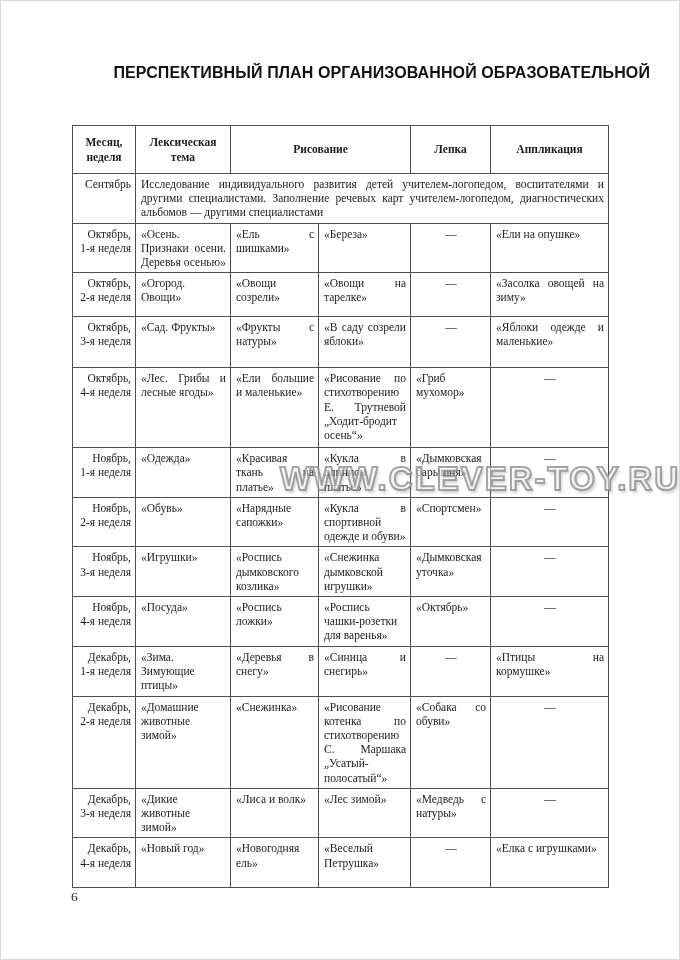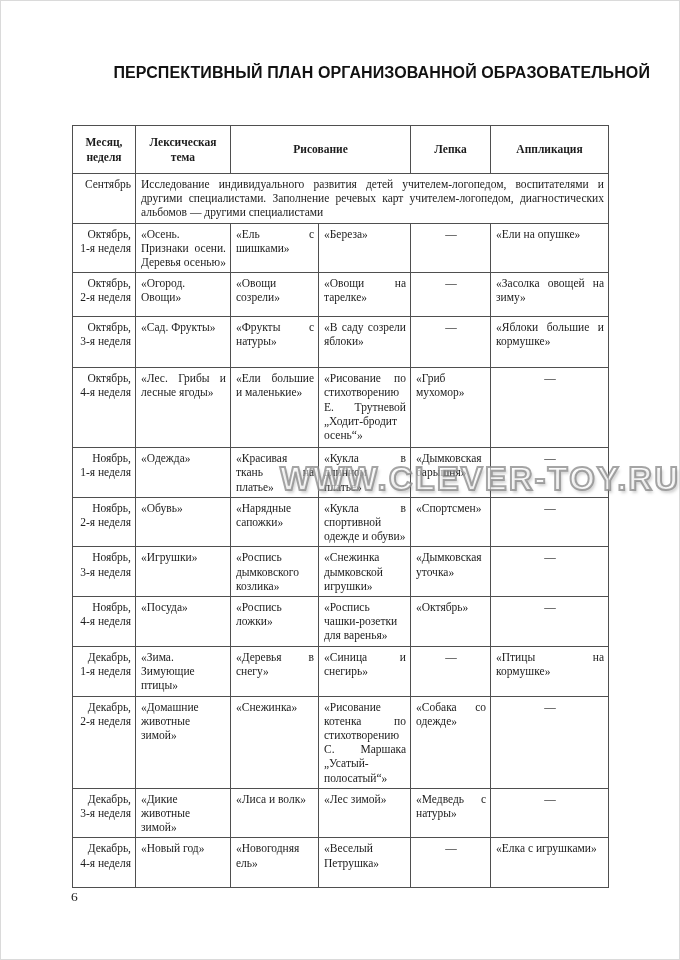--- a/index.html
+++ b/index.html
@@ -135,21 +135,21 @@
         <td class="dash">—</td>
         <td class="txt">«Засолка овощей на зиму»</td>
       </tr>
       <tr style="height:51px">
         <td class="month">Октябрь,
 3-я неделя</td>
         <td class="txt">«Сад. Фрукты»</td>
         <td class="txt">«Фрукты с натуры»</td>
         <td class="txt">«В саду созрели яблоки»</td>
         <td class="dash">—</td>
-        <td class="txt">«Яблоки большие и кормушке»</td>
+        <td class="txt">«Яблоки одежде и маленькие»</td>
       </tr>
       <tr style="height:80px">
         <td class="month">Октябрь,
 4-я неделя</td>
         <td class="txt">«Лес. Грибы и лесные ягоды»</td>
         <td class="txt">«Ели большие и маленькие»</td>
         <td class="txt">«Рисование по стихотворению Е. Трутневой „Ходит-бродит осень“»</td>
         <td class="txt">«Гриб мухомор»</td>
         <td class="dash">—</td>
       </tr>
@@ -197,21 +197,21 @@
         <td class="txt">«Синица и снегирь»</td>
         <td class="dash">—</td>
         <td class="txt">«Птицы на кормушке»</td>
       </tr>
       <tr style="height:87px">
         <td class="month">Декабрь,
 2-я неделя</td>
         <td class="txt">«Домашние животные зимой»</td>
         <td class="txt">«Снежинка»</td>
         <td class="txt">«Рисование котенка по стихотворению С. Маршака „Усатый-полосатый“»</td>
-        <td class="txt">«Собака со одежде»</td>
+        <td class="txt">«Собака со обуви»</td>
         <td class="dash">—</td>
       </tr>
       <tr style="height:48px">
         <td class="month">Декабрь,
 3-я неделя</td>
         <td class="txt">«Дикие животные зимой»</td>
         <td class="txt">«Лиса и волк»</td>
         <td class="txt">«Лес зимой»</td>
         <td class="txt">«Медведь с натуры»</td>
         <td class="dash">—</td>

